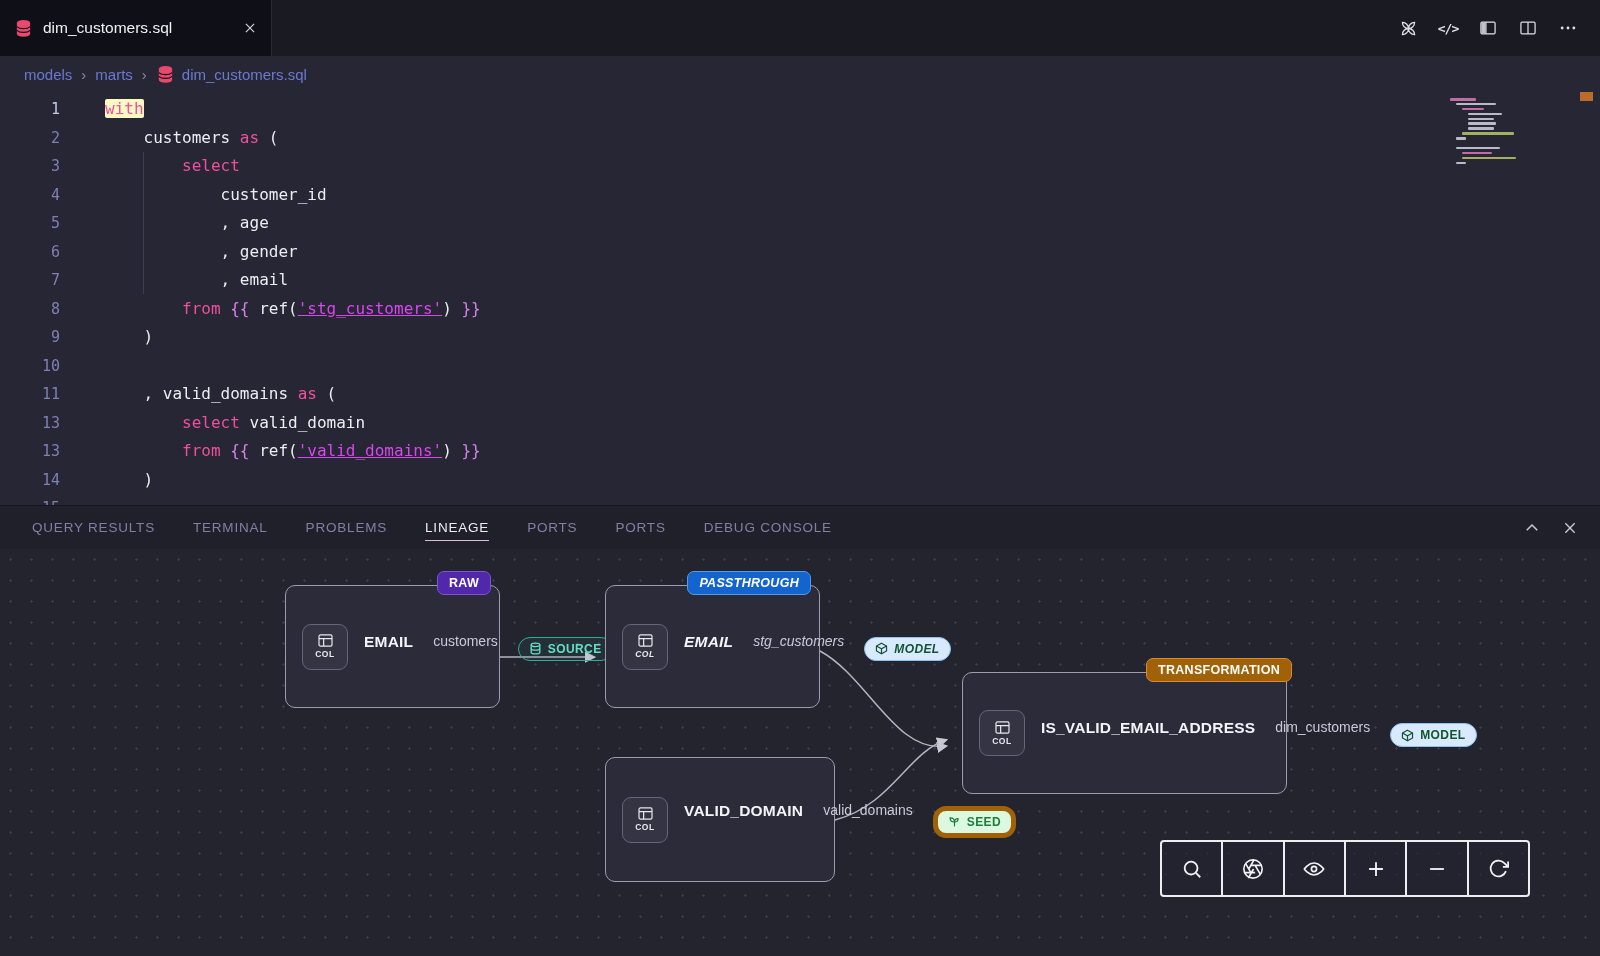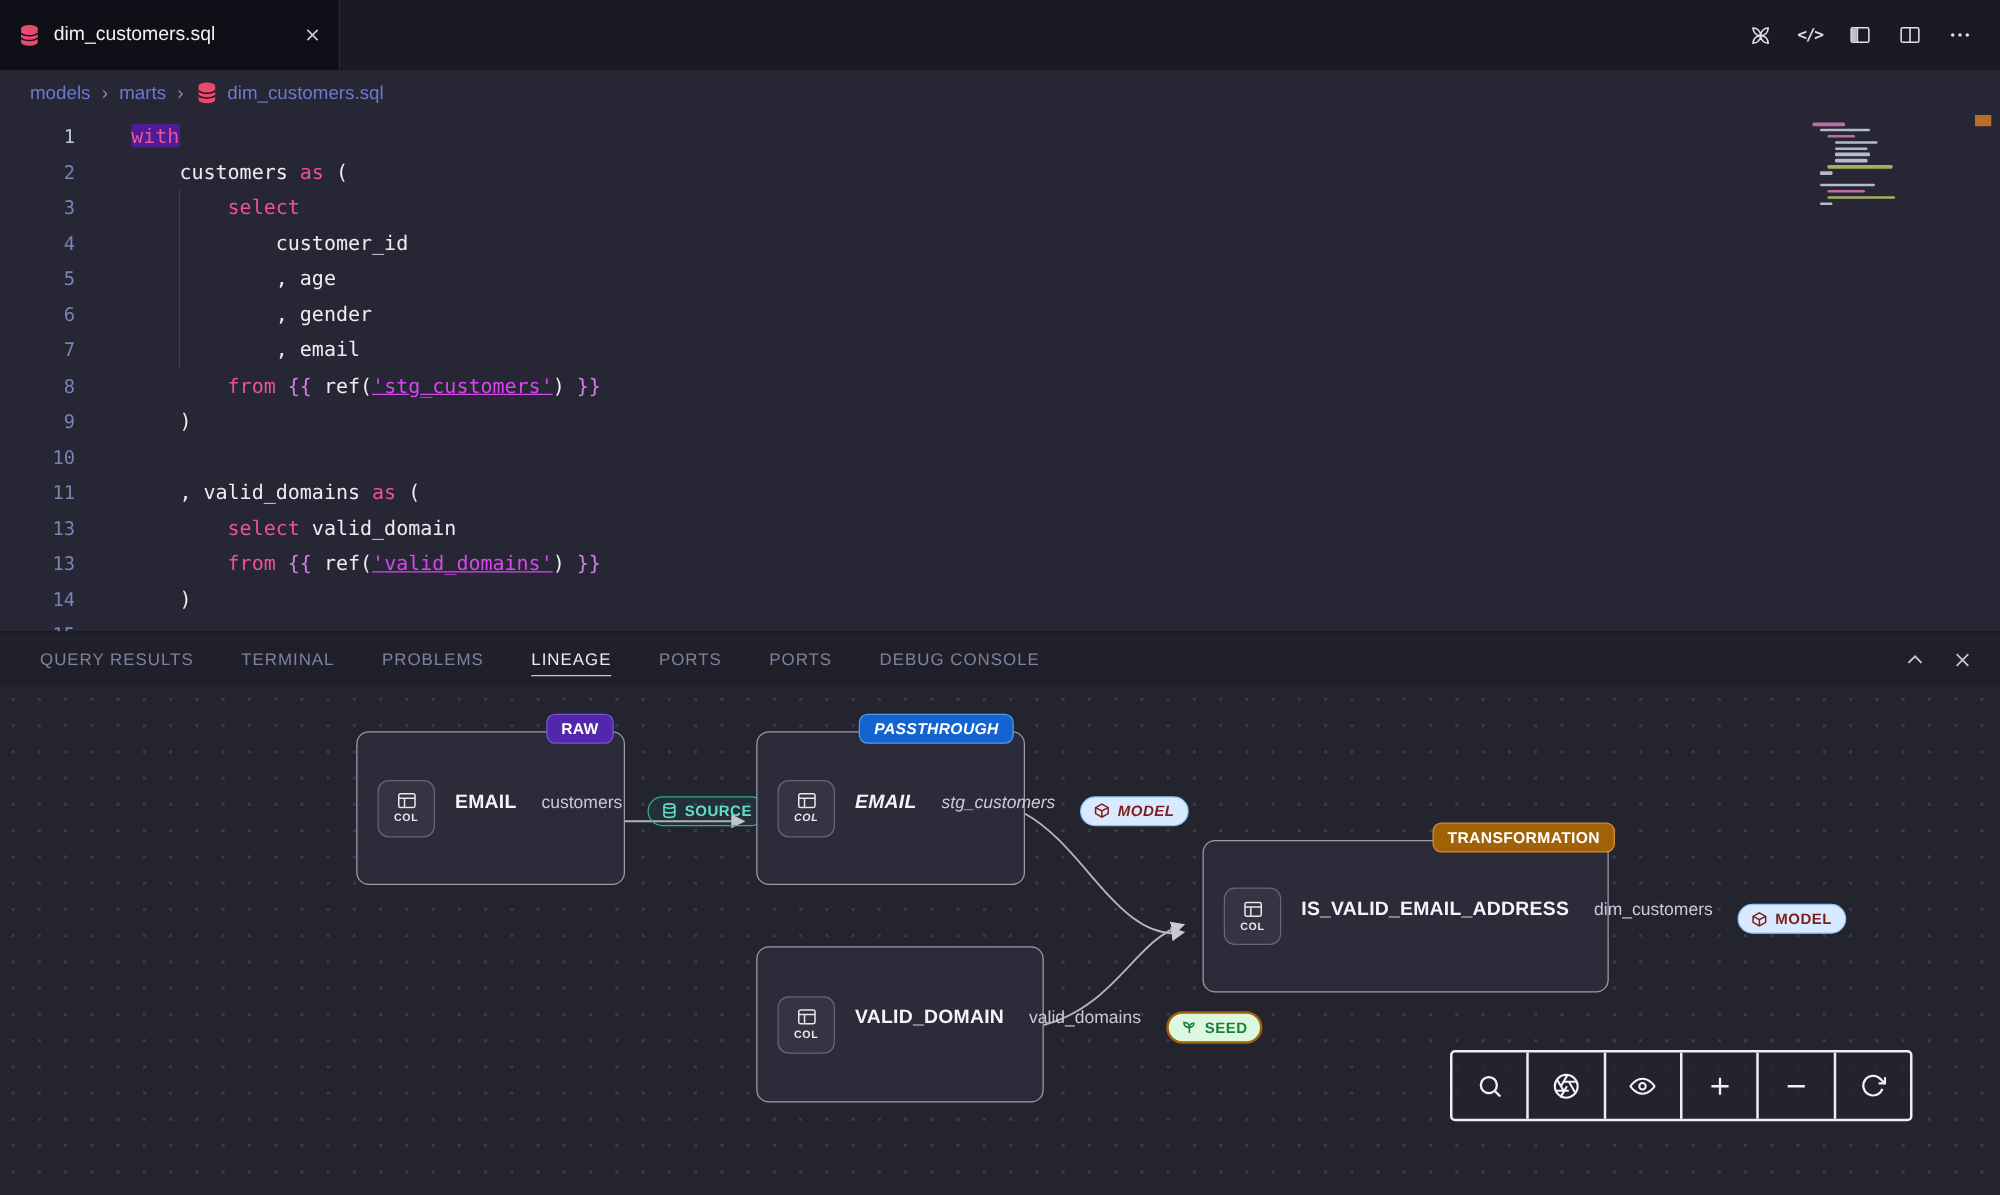--- a/index.html
+++ b/index.html
@@ -27,21 +27,21 @@
   
   .editor { position:relative; height:413px; background:#262634; display:flex; overflow:hidden; }
   .gutter { width:78px; flex:none; padding:3px 18px 0 0; text-align:right; font:15px/28.5px "DejaVu Sans Mono", monospace; color:#7d81b4; }
   .ln.active { color:#c6c9ea; }
   .code { flex:1; padding:3px 0 0 27px; font:16px/28.5px "DejaVu Sans Mono", monospace; color:#ecedf2; white-space:pre; }
   .code-line { height:28.5px; }
   .tk-k { color:#ee509e; }
   .tk-j { color:#d580e8; }
   .tk-s { color:#d946ef;text-decoration:underline; }
   .tk-t { color:#ecedf2; }
-  .tk-sel { background:#4c1d95; border-radius:2px;text-align:center; }
+  .tk-sel { background:#fef9c3; border-radius:2px;text-align:center; }
   .indent-guide { position:absolute; width:1px; background:#3d3d54; left:143px; top:60px; height:142px; }
   .minimap { position:absolute; top:6px; right:50px; width:100px; display:flex; flex-direction:column; gap:2.4px; }
   .mm-bar { height:2.5px; border-radius:1px; }
   .mm-p { background:#c36ba6; } .mm-t { background:#b9bac8; } .mm-s { background:#a4b05e; }
   .mm-sp { height:2.5px; }
   .scroll-marker { position:absolute; top:0; right:7px; width:13px; height:9px; background:#bb6b2a; }
 
   
   .panel-header { height:44px; background:#20202b; border-top:1px solid #15151e; display:flex; align-items:center; }
   .panel-tabs { display:flex; gap:38px; margin-left:32px; height:100%; align-items:center; }
@@ -64,22 +64,22 @@
   .node-tag.transformation { background:#a16207; border:1px solid #d98a33; right:-6px; }
   .col-chip { width:46px; height:46px; flex:none; border:1px solid #65657c; border-radius:9px; background:#343443;
               display:flex; flex-direction:column; align-items:center; justify-content:center; gap:2px; color:#e8e8f0; }
   .col-chip .col-label { font-size:8.5px; font-weight:700; letter-spacing:.6px; }
   .node-info { display:flex; flex-direction:row; align-items:flex-start; gap:20px; }
   .node-title { font-size:15.5px; font-weight:600; color:#f4f4f8; letter-spacing:.2px; white-space:nowrap; }
   .node-sub { font-size:14px; color:#c9c9da; }
   .badge { display:inline-flex; align-items:center; gap:6px; font-size:12px; font-weight:700; letter-spacing:.4px;
            padding:4px 10px; border-radius:13px; margin-top:4px;text-align:right; }
   .badge.source { color:#63dfc8; border:1px solid #2fae97; background:rgba(47,174,151,.08); }
-  .badge.model  { color:#7f1d1d; background:#d8eaff; border:1px solid #8cc0f2; }
-  .badge.seed   { color:#1b7f3b; background:#ddf8e1; border:2px solid #a16207; }
+  .badge.model  { color:#14532d; background:#d8eaff; border:1px solid #8cc0f2; }
+  .badge.seed   { color:#1b7f3b; background:#ddf8e1; border:5px solid #a16207; }
 
   .toolbar { position:absolute; left:1160px; top:291px; width:370px; height:57px; border:2px solid #ededf2;
              border-radius:4px; display:flex; background:rgba(36,36,47,.7); }
   .toolbar-btn { flex:1; display:flex; align-items:center; justify-content:center; background:none; border:none;
                  border-right:2px solid #ededf2; color:#f2f2f6; cursor:pointer; }
   .toolbar-btn:last-child { border-right:none; }
 </style>
 </head>
 <body>
 

